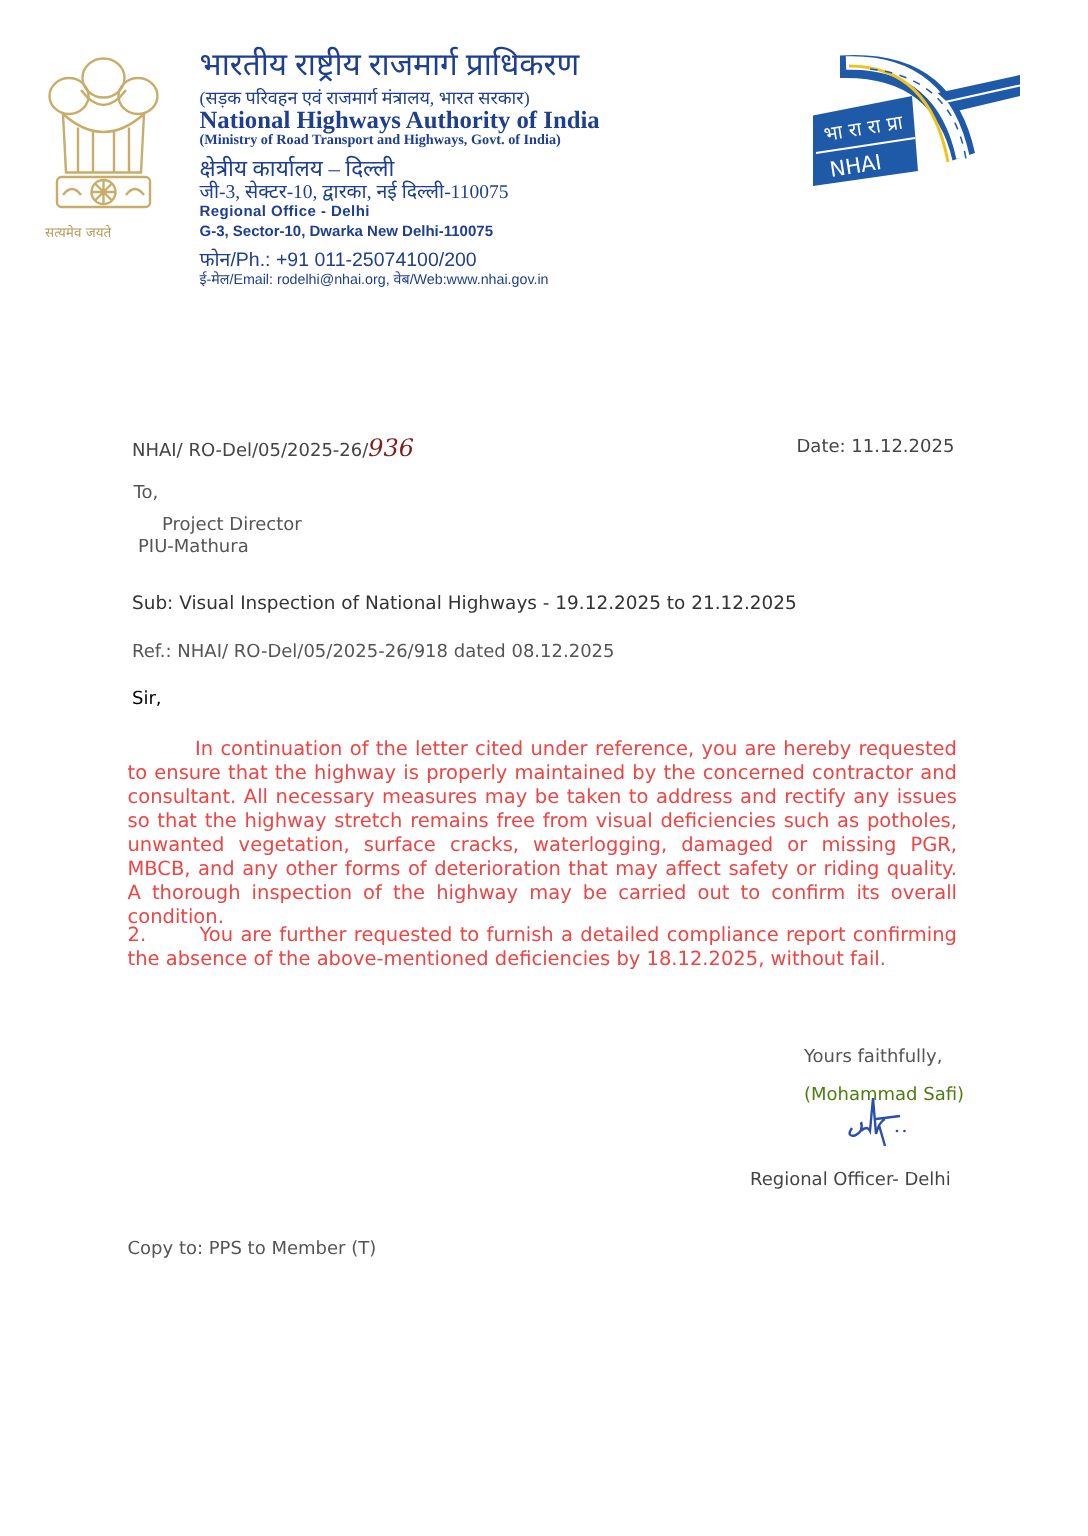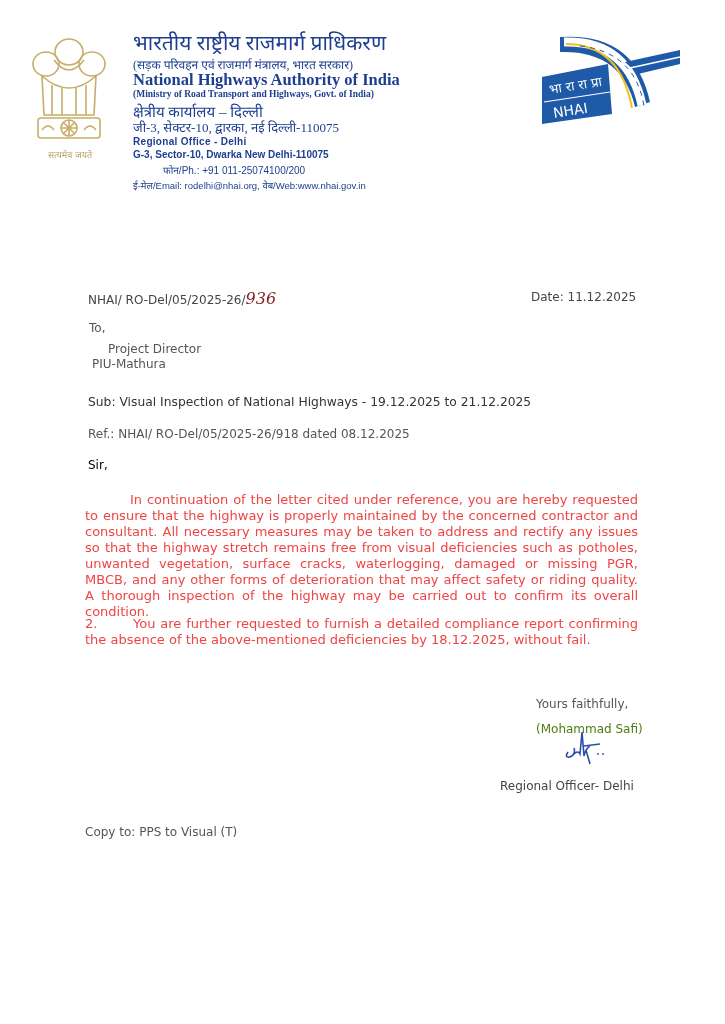--- a/index.html
+++ b/index.html
@@ -1,29 +1,29 @@
 <!DOCTYPE html>
 <html><head>
 <meta charset="utf-8">
 <style>
   html, body { margin:0; padding:0; background:#fff; }
   body { width:725px; height:1024px; position:relative; overflow:hidden; font-family:"DejaVu Sans", sans-serif; color:#333; }
   .abs { position:absolute; }
   .emblem { left:24px; top:30px; width:90px; height:130px; }
-  .emblem-motto { left:30px; top:148px; width:80px; text-align:center; font-family:"DejaVu Serif", serif; font-size:9px; color:#b59a5a; }
+  .emblem-motto { left:30px; top:148px; width:80px; text-align:left; font-family:"DejaVu Serif", serif; font-size:9px; color:#b59a5a; }
   .hdr { left:133px; color:#1e3f8f; font-family:"Liberation Serif", serif; white-space:nowrap; }
   .h1 { top:28px; font-size:21px; }
   .h2 { top:56px; font-size:12px; }
   .h3 { top:70px; font-size:16.5px; font-weight:bold; }
   .h4 { top:89px; font-size:9.5px; font-weight:bold; }
   .h5 { top:101px; font-size:15px; }
   .h6 { top:118px; font-size:13px; }
   .h7 { top:136px; font-size:10px; font-weight:bold; font-family:"Liberation Sans", sans-serif; letter-spacing:0.3px; }
   .h8 { top:149px; font-size:10px; font-weight:bold; font-family:"Liberation Sans", sans-serif; }
-  .h9 { top:163px; font-size:10px; font-family:"Liberation Sans", sans-serif;margin-left:30px; }
+  .h9 { top:163px; font-size:13px; font-family:"Liberation Sans", sans-serif; }
   .h10 { top:179px; font-size:9.5px; font-family:"Liberation Sans", sans-serif; }
   .logo { left:540px; top:22px; width:145px; height:105px; }
   .txt { font-family:"DejaVu Sans", sans-serif; font-size:12px; color:#444; white-space:nowrap; }
   .handnum { font-family:"DejaVu Serif", serif; color:#7f1d1d; font-size:16px; font-style:italic; }
   .sub { font-size:12.3px; color:#333;text-align:center; }
   .para { left:85px; width:553px; font-size:13px; line-height:16px; color:#ef4444; text-align:justify; white-space:normal; font-family:"DejaVu Sans", sans-serif; }
   .para .indent { display:inline-block; width:45px; }
   .para2num { display:inline-block; width:48px; }
   .sig { left:560px; top:724px; width:60px; height:45px; }
 </style>
@@ -97,13 +97,13 @@
 
 <svg class="abs sig" viewBox="0 0 60 45">
   <path d="M8 28 Q4 34 10 33 Q16 30 14 24 M14 30 Q18 26 20 30 L22 8 L24 32 Q26 24 30 22 M24 22 L40 20 M26 26 L30 40" fill="none" stroke="#2b4ea8" stroke-width="1.6"></path>
   <circle cx="38" cy="30" r="0.9" fill="#2b4ea8"></circle>
   <circle cx="43" cy="30" r="0.9" fill="#2b4ea8"></circle>
 </svg>
 
 <div class="abs txt" style="left:536px; top:722px; color:#4d7c0f;">(Mohammad Safi)</div>
 <div class="abs txt" style="left:500px; top:779px; color:#444;">Regional Officer- Delhi</div>
 
-<div class="abs txt" style="left:85px; top:825px; color:#555;">Copy to: PPS to Visual (T)</div>
+<div class="abs txt" style="left:85px; top:825px; color:#555;">Copy to: PPS to Member (T)</div>
 
 </body></html>

